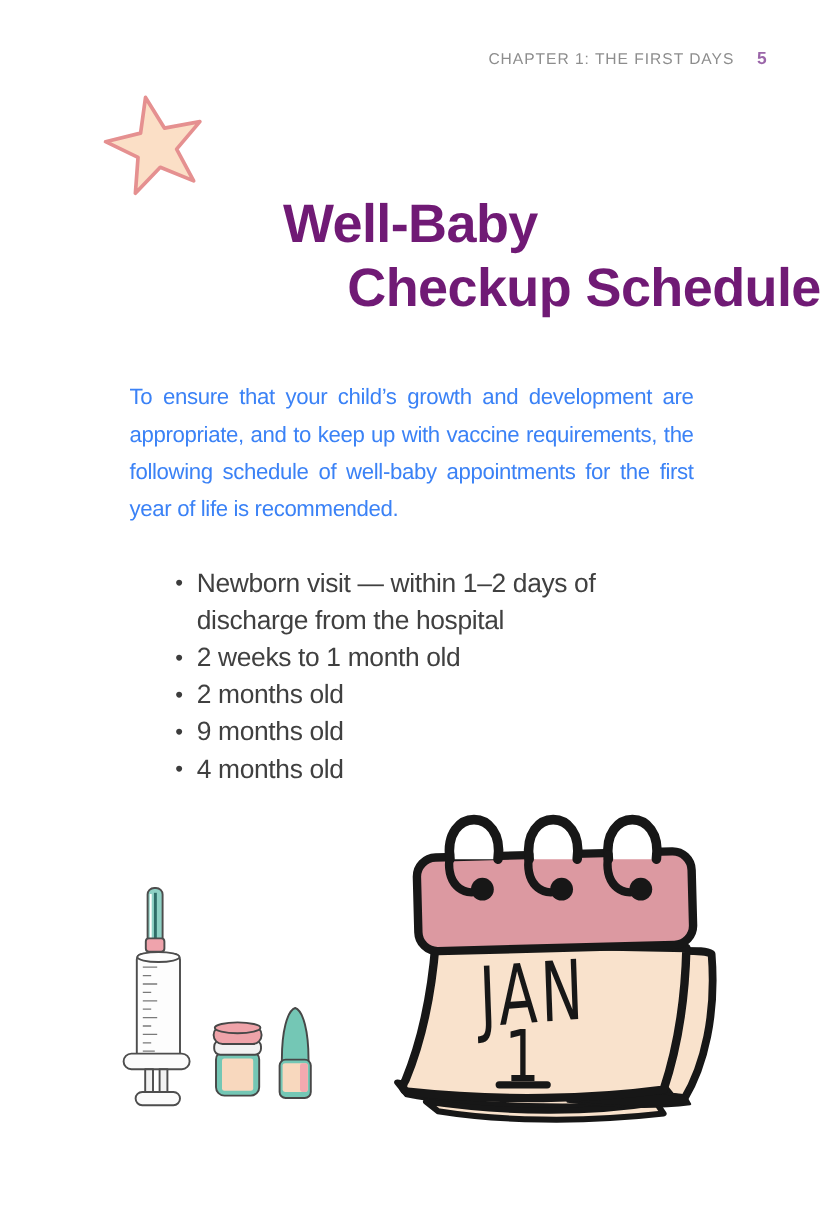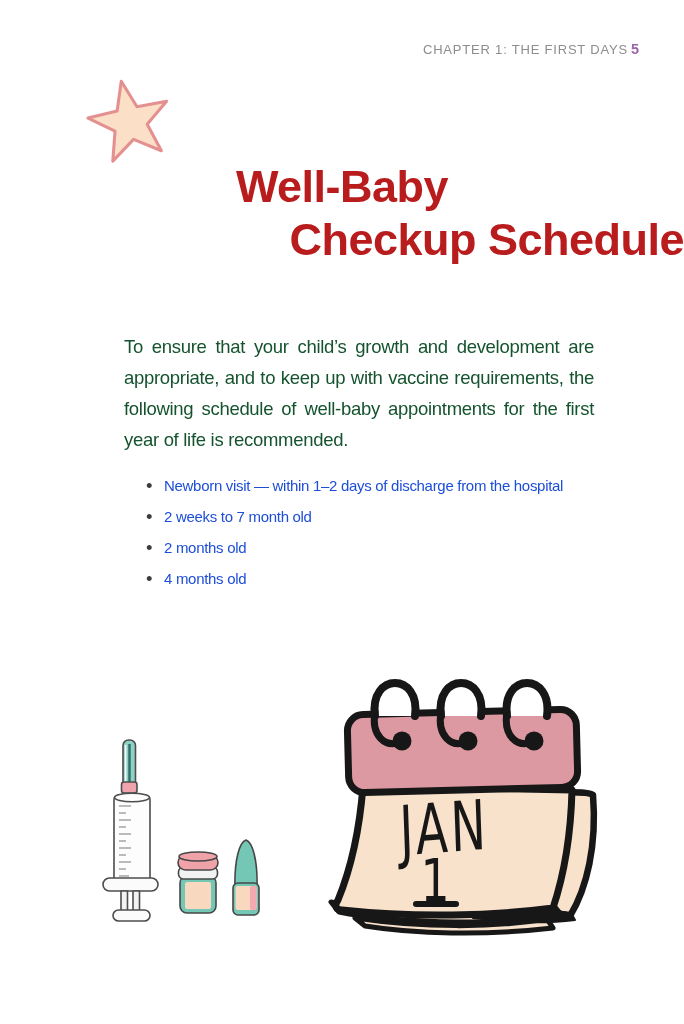--- a/index.html
+++ b/index.html
@@ -6,43 +6,43 @@
   .page{
     position:relative;
     width:684px;height:1024px;
     margin:0 auto;
     background:#ffffff;
     font-family:"Liberation Sans", sans-serif;
     overflow:hidden;
   }
   .running-head{
     position:absolute;top:41px;right:45px;
-    display:flex;align-items:center;gap:3px;
+    display:flex;align-items:flex-start;gap:19px;
   }
   .chapter-label{
     font-size:13px;letter-spacing:.8px;color:#8d8d8d;font-weight:400;
   }
   .page-number{
     font-size:14.5px;font-weight:700;color:#9b66a9;
   }
   .star-wrap{position:absolute;left:82px;top:72px;width:96px;height:100px;}
   .title-block{
     position:absolute;top:160px;left:0;width:100%;
-    text-align:center;color:#b91c1c;
+    text-align:center;color:#701a75;
     font-weight:700;font-size:45px;line-height:53px;letter-spacing:-.5px;
   }
   .intro{
     position:absolute;left:108px;top:315px;width:470px;
     font-size:18.5px;line-height:31px;letter-spacing:-.3px;
-    color:#14532d;text-align:justify;margin:16px;
+    color:#3b82f6;text-align:justify;margin:0;
   }
   .schedule{
     position:absolute;left:146px;top:470px;width:432px;
     margin:0;padding:0;list-style:none;
-    font-size:15px;line-height:31px;letter-spacing:-.3px;color:#1d4ed8;
+    font-size:22px;line-height:31px;letter-spacing:-.3px;color:#404040;
   }
   .schedule-item{position:relative;padding-left:18px;margin:0;}
   .schedule-item::before{
     content:"\2022";
     position:absolute;left:0;top:0;
     font-size:18.5px;color:#3c3c3c;
   }
   .meds-wrap{position:absolute;left:90px;top:720px;width:185px;height:210px;}
   .calendar-wrap{position:absolute;left:323px;top:660px;width:290px;height:310px;}
 </style>
@@ -66,26 +66,27 @@
     <span style="display:block;">Well-Baby</span>
     <span style="display:block;text-align:right;">Checkup Schedule</span>
   </h1>
 
   <p class="intro">To ensure that your child’s growth and development are appropriate, and to keep up with vaccine requirements, the following schedule of well-baby appointments for the first year of life is recommended.</p>
 
   <ul class="schedule">
 
       <li class="schedule-item"><span>Newborn visit — within 1–2 days of discharge from the hospital</span></li>
 
-      <li class="schedule-item"><span>2 weeks to 7 month old</span></li>
+      <li class="schedule-item"><span>2 weeks to 1 month old</span></li>
 
       <li class="schedule-item"><span>2 months old</span></li>
 
 
 
+      <li class="schedule-item"><span>9 months old</span></li>
 
       <li class="schedule-item"><span>4 months old</span></li>
     </ul>
 
   <div class="meds-wrap">
     <svg width="185" height="210" viewBox="0 0 185 210">
 
       <g stroke="#4d4d4d" stroke-width="1.6" stroke-linejoin="round">
 
         <rect x="33" y="20" width="12.5" height="49" rx="5.5" fill="#8ed1c5"></rect>

